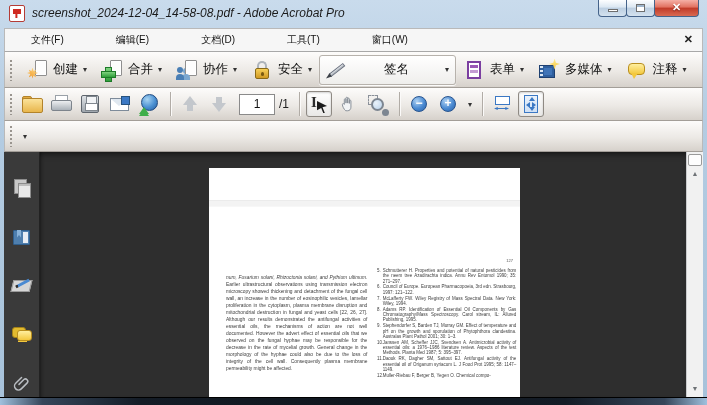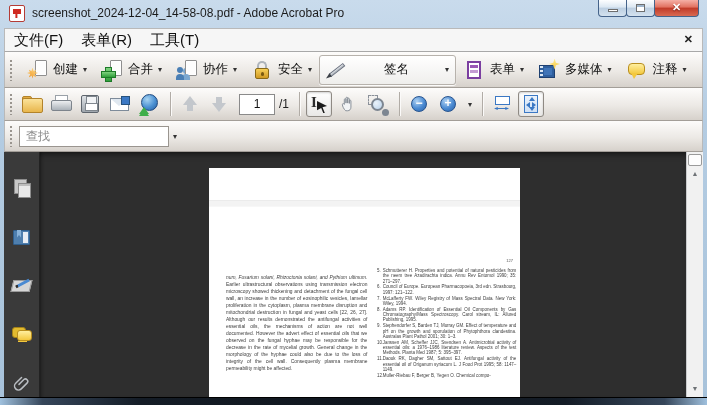--- a/index.html
+++ b/index.html
@@ -9,35 +9,35 @@
   .app { position:relative; width:707px; height:405px;
          background:linear-gradient(180deg,#c9dbec 0%,#b4cce2 30%,#a7c2da 100%);
          overflow:hidden; }
 
   
   .titlebar { position:absolute; left:0; top:0; width:707px; height:28px; }
   .pdf-ico { position:absolute; left:9px; top:5px; width:16px; height:17px;
              background:#fff; border:1px solid #b43c36; border-radius:2px; }
   .pdf-ico::before { content:""; position:absolute; left:3px; top:3px; width:8px; height:9px;
              background:#cf2a22; clip-path:polygon(0 0,100% 0,100% 55%,55% 55%,55% 100%,30% 100%,30% 55%,0 55%); }
-  .title-text { position:absolute; left:32px; top:6px; font-size:12px; color:#1b1b1b; white-space:nowrap; }
+  .title-text { position:absolute; left:32px; top:6px; font-size:12px; color:#1b1b1b; white-space:nowrap;font-style:italic; }
 
   .winbtns { position:absolute; right:8px; top:0; display:flex; }
   .wbtn { height:17px; border:1px solid #45638a; border-top:none; border-radius:0 0 4px 4px;
           position:relative; margin-left:-1px; }
   .wbtn.min,.wbtn.max { width:29px; background:linear-gradient(180deg,#fdfeff,#dbe7f2 45%,#bccee1 50%,#d4e2ef); }
   .wbtn.close { width:45px; background:linear-gradient(180deg,#f5b0a6,#e1705f 45%,#c03a28 50%,#d96a52); }
   .wbtn .g-min { position:absolute; left:9px; bottom:4px; width:10px; height:3px; background:#fff; border:1px solid #6e6e6e; }
   .wbtn .g-max { position:absolute; left:9px; top:4px; width:9px; height:8px; border:1px solid #6e6e6e; background:#fff; box-shadow:inset 0 2px 0 #9fb6cd; }
   .wbtn .g-x { position:absolute; left:0; right:0; top:1px; text-align:center; color:#fff; font-size:11px; font-weight:bold; text-shadow:0 1px 1px #7c1d12; }
 
   
   .menubar { position:absolute; left:4px; top:28px; width:699px; height:24px; background:#f6f6f6;
              border:1px solid #b9b9b9; border-bottom:1px solid #a8a8a8; display:flex; align-items:center; }
-  .menu-item { padding:0 9px; font-size:15px; color:#111; line-height:22px; cursor:default; }
+  .menu-item { padding:0 26px; font-size:10px; color:#111; line-height:22px; cursor:default; }
   .menu-close { position:absolute; right:9px; top:4px; font-size:11px; color:#222; font-weight:bold; }
 
   
   .tb { position:absolute; left:4px; width:699px;
         background:linear-gradient(180deg,#fdfcfb 0%,#ece9e5 55%,#d6d1cb 100%);
         border-left:1px solid #b9b9b9; border-right:1px solid #b9b9b9; border-bottom:1px solid #a39e98;
         display:flex; align-items:center; }
   .tb1 { top:52px; height:36px; }
   .tb2 { top:88px; height:33px; }
   .findbar { top:121px; height:31px; }
@@ -186,22 +186,24 @@
           <span class="g-max"></span>
         </div>
       <div class="wbtn close">
           <span class="g-x">✕</span>
         </div>
     </div>
   </div>
 
   <div class="menubar">
     <span class="menu-item">文件(F)</span>
-    <span class="menu-item">表单(R)</span>
+    <span class="menu-item">编辑(E)</span>
+    <span class="menu-item">文档(D)</span>
     <span class="menu-item">工具(T)</span>
+    <span class="menu-item">窗口(W)</span>
     <span class="menu-close">✕</span>
   </div>
 
   <div class="tb tb1">
     <span class="grip"></span>
 
     <div class="tbtn">
       <span class="ic">
           <span class="doc-sheet"></span>
           <span class="star8">
@@ -337,21 +339,20 @@
           <i class="n"></i>
           <i class="s"></i>
           <i class="w"></i>
           <i class="e"></i>
         </span>
     </div>
   </div>
 
   <div class="tb findbar">
     <span class="grip"></span>
-    <input class="find-input" placeholder="查找" style="">
     <span class="caret-sm">▾</span>
   </div>
 
   <div class="main">
 
     <div class="sidebar">
       <div class="nav-btn">
           <span class="sb-pages"></span>
         </div>
       <div class="nav-btn">

